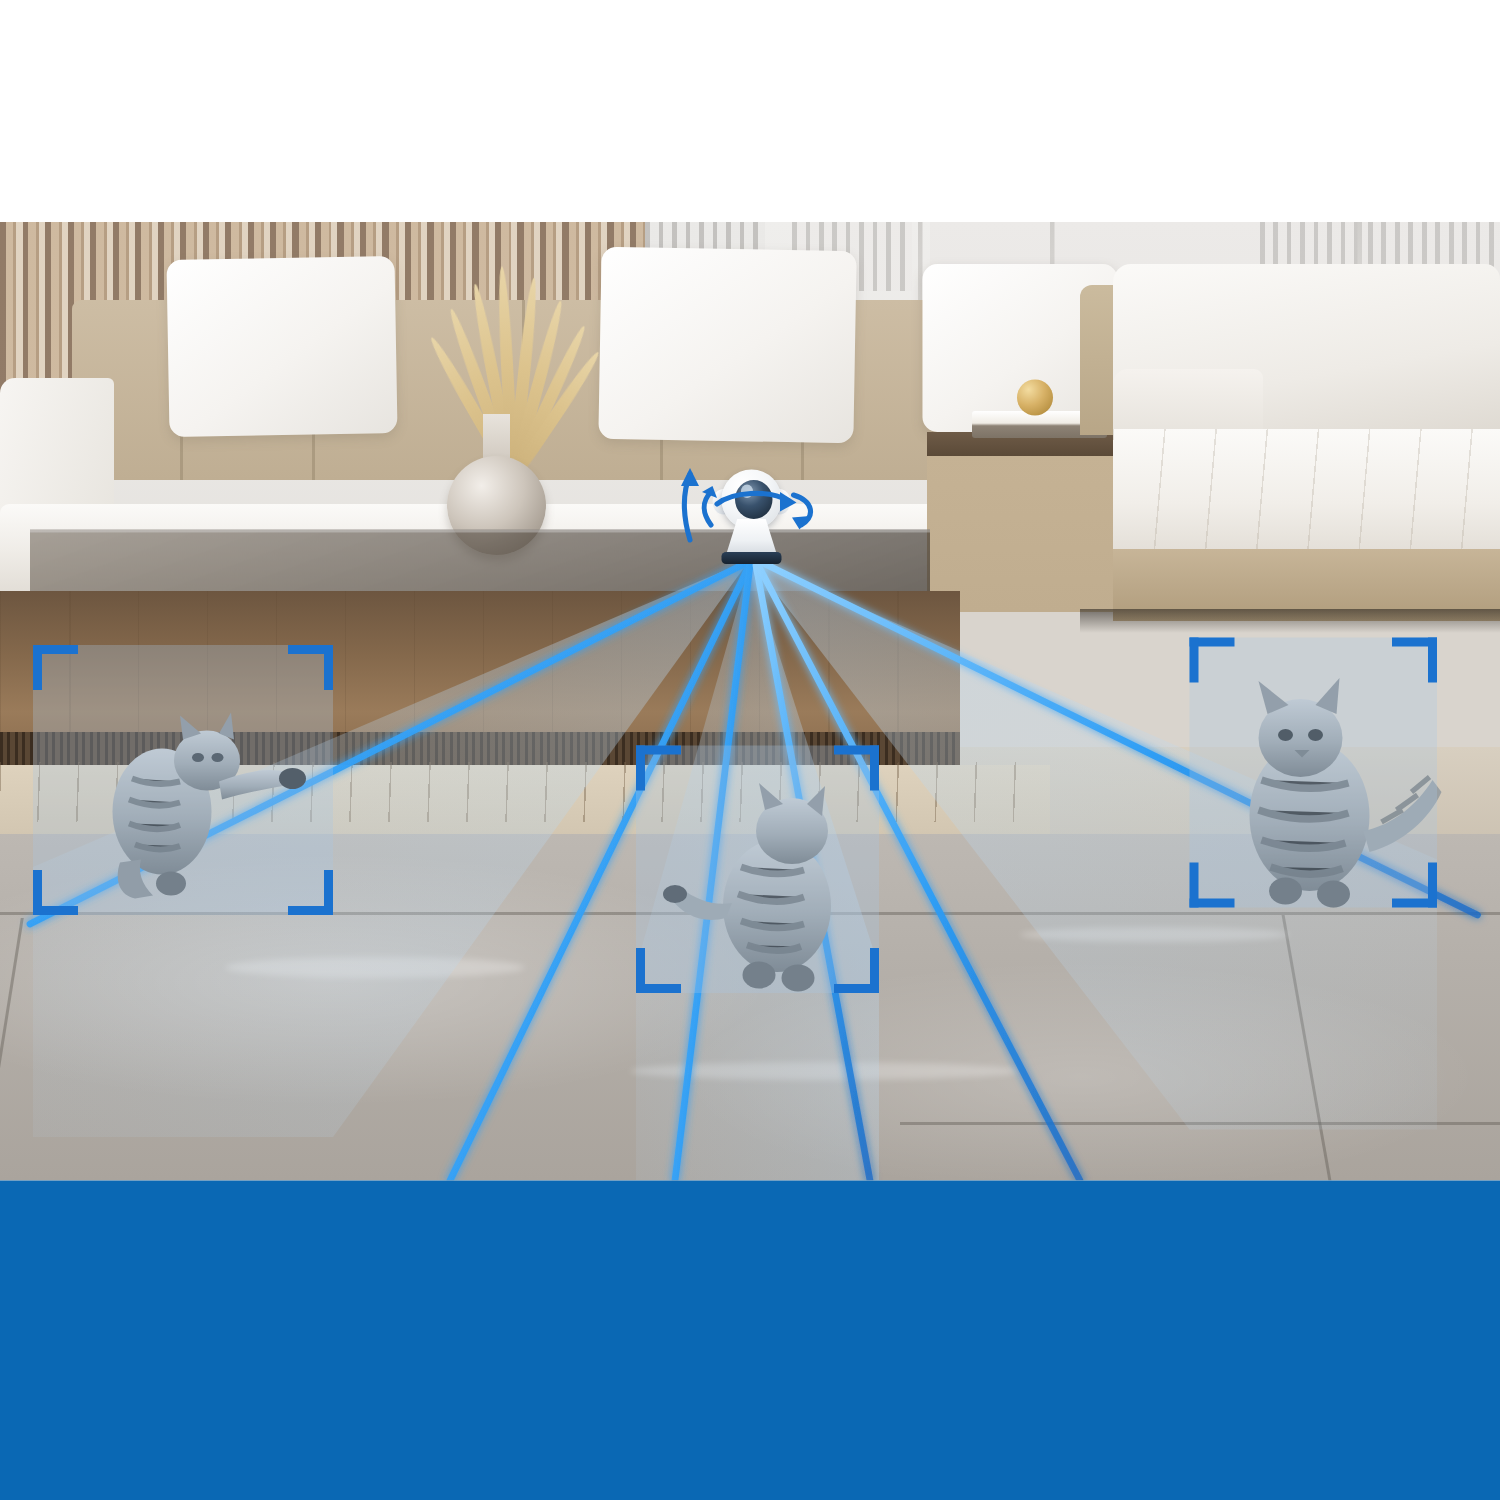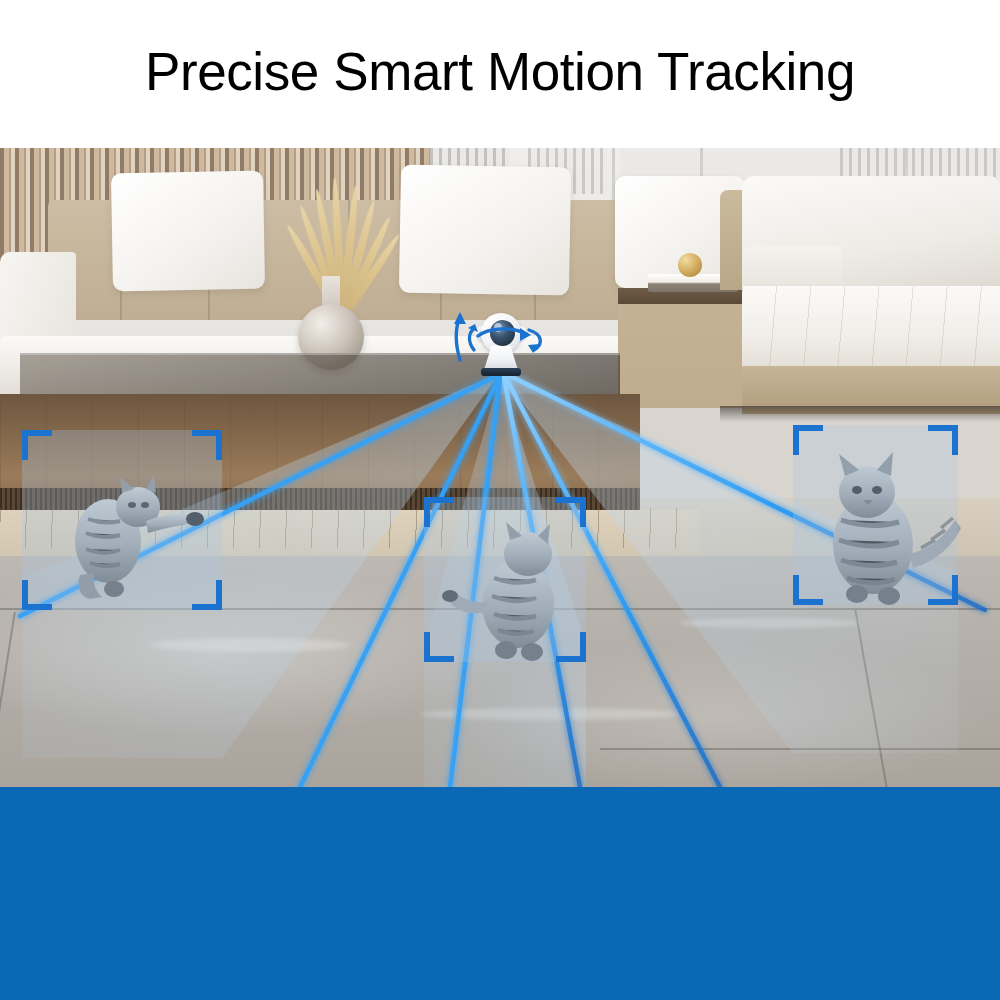--- a/index.html
+++ b/index.html
@@ -280,23 +280,20 @@
   .footer {
     position:absolute; left:0; top:787px; width:1000px; height:213px;
     background:#0a68b4;
   }
 </style>
 </head>
 <body>
 
 <div class="page">
 
-  <div class="header">
-    <div class="page-title">Precise Smart Motion Tracking</div>
-  </div>
 
   <div class="scene">
 
     <div class="wall"></div>
     <div class="wall-right"></div>
     <div class="slat-wall"></div>
     <div class="slat-wall-2"></div>
     <div class="slat-wall-3"></div>
     <div class="slat-wall-4"></div>
     <div class="wall-seam" style="left:612px;"></div>

